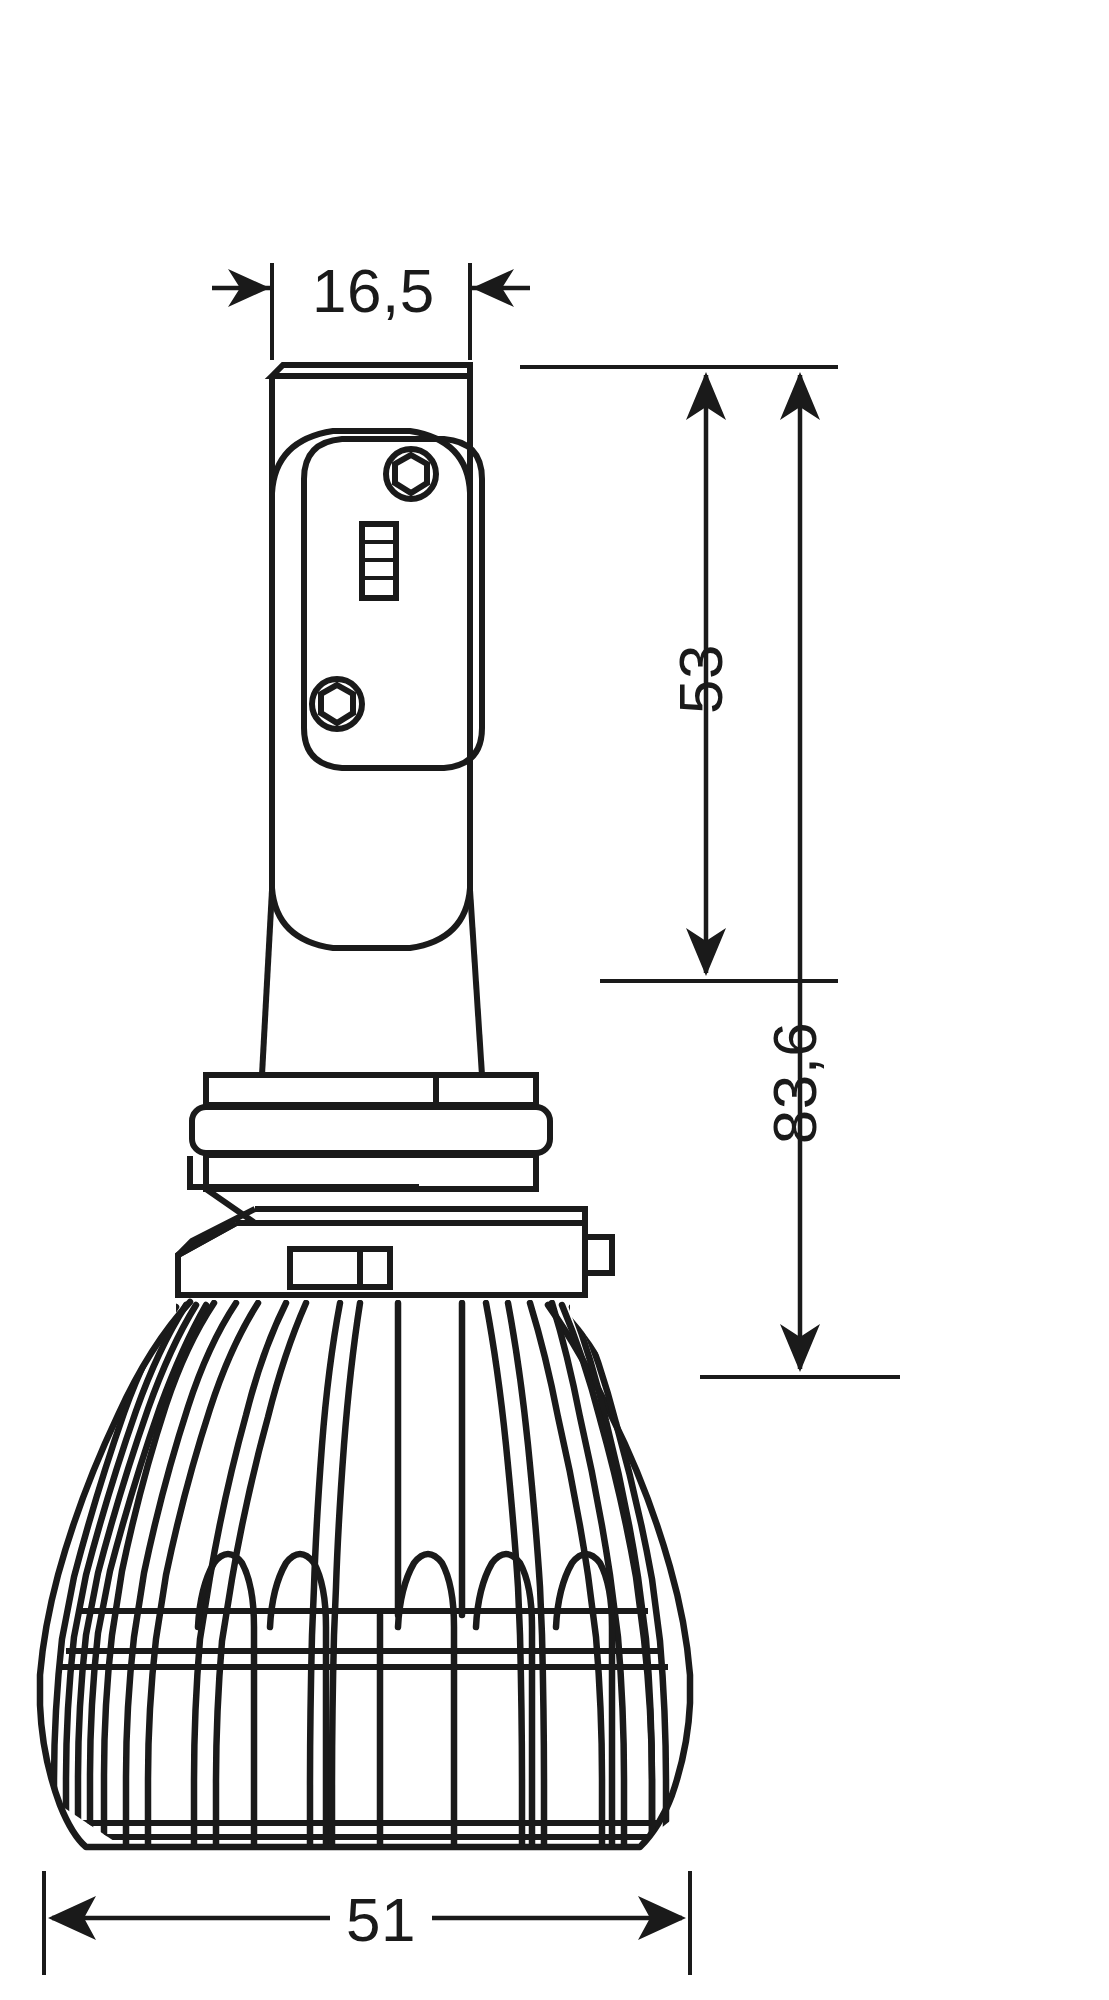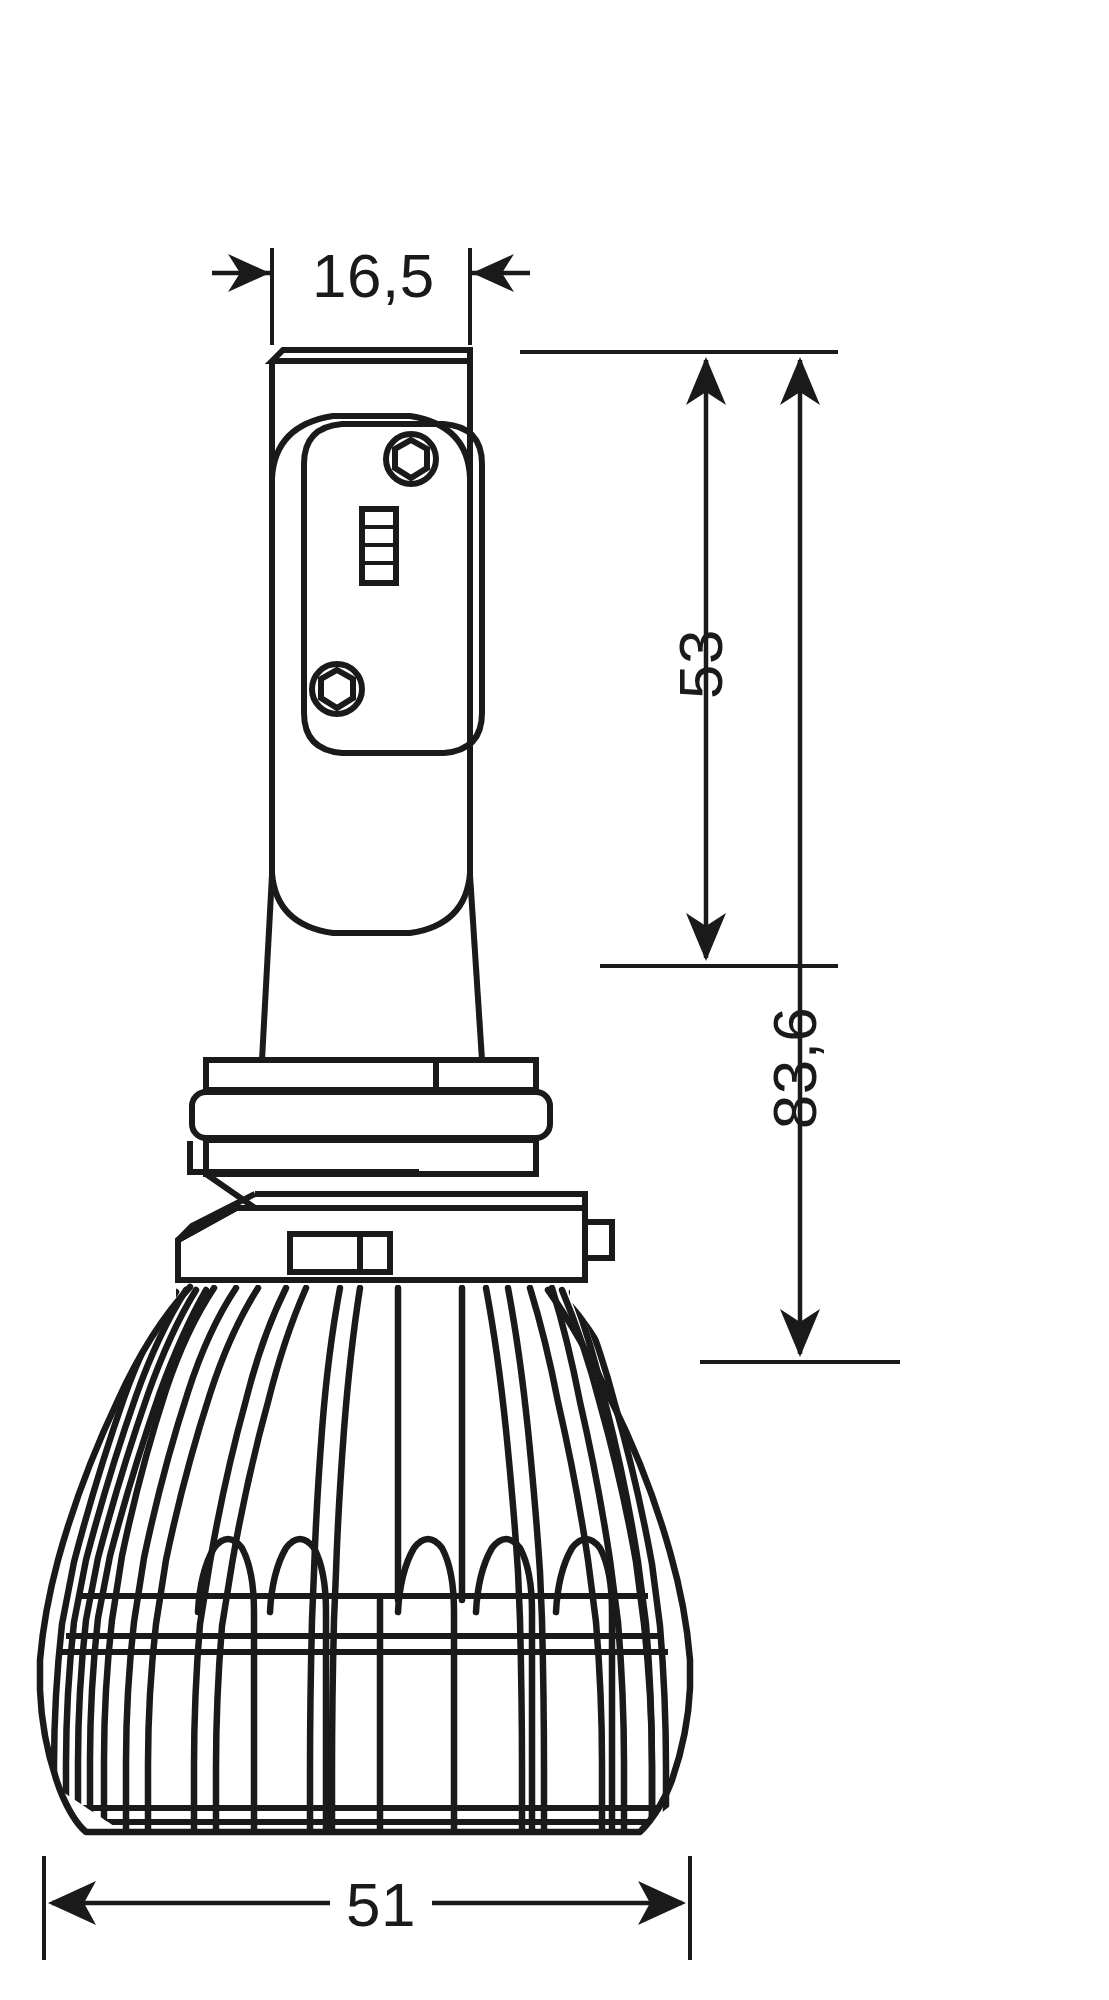--- a/index.html
+++ b/index.html
@@ -2,21 +2,21 @@
 <html><head>
 <meta charset="utf-8">
 <style>
   html,body{margin:0;padding:0;background:#ffffff;}
   body{
     width:1109px;height:2000px;
     font-family:"Liberation Sans", sans-serif;
     color:#1a1a1a;
     overflow:hidden;
   }
-  #sheet{position:relative;width:1109px;height:1976px;background:#fff;}
+  #sheet{position:relative;width:1109px;height:1976px;background:#fff;margin-top:15px;}
   #sheet svg{display:block;width:1109px;height:2000px;}
   .dimtext{
     font-family:"Liberation Sans", sans-serif;
     font-size:62px;
     fill:#1a1a1a;
     letter-spacing:0.5px;
   }
 </style>
 </head>
 <body>

